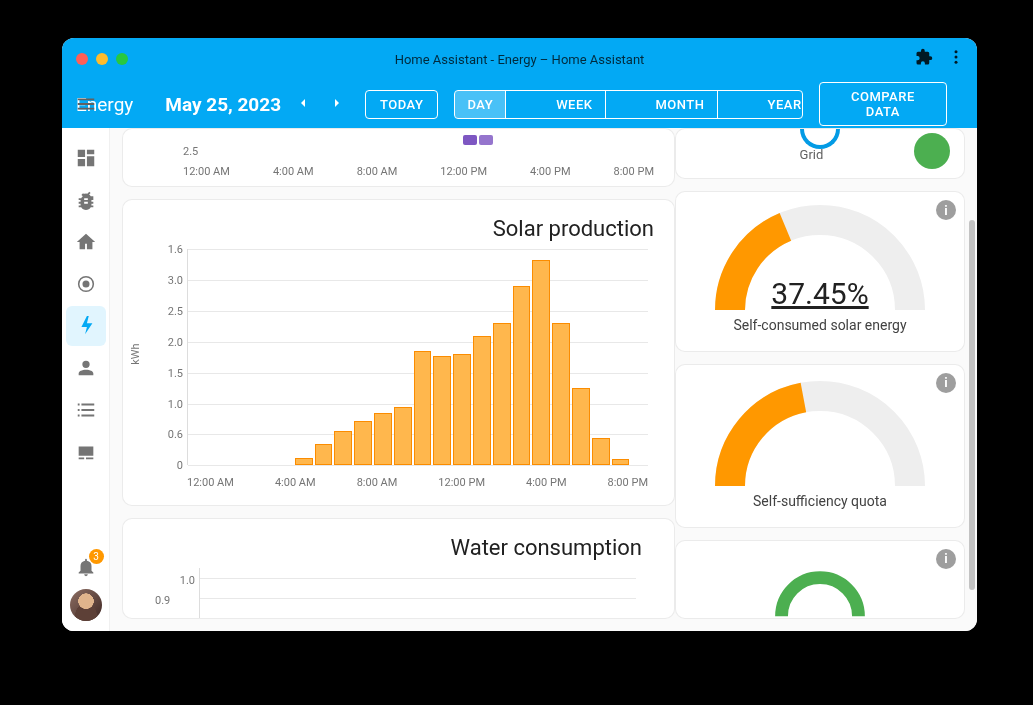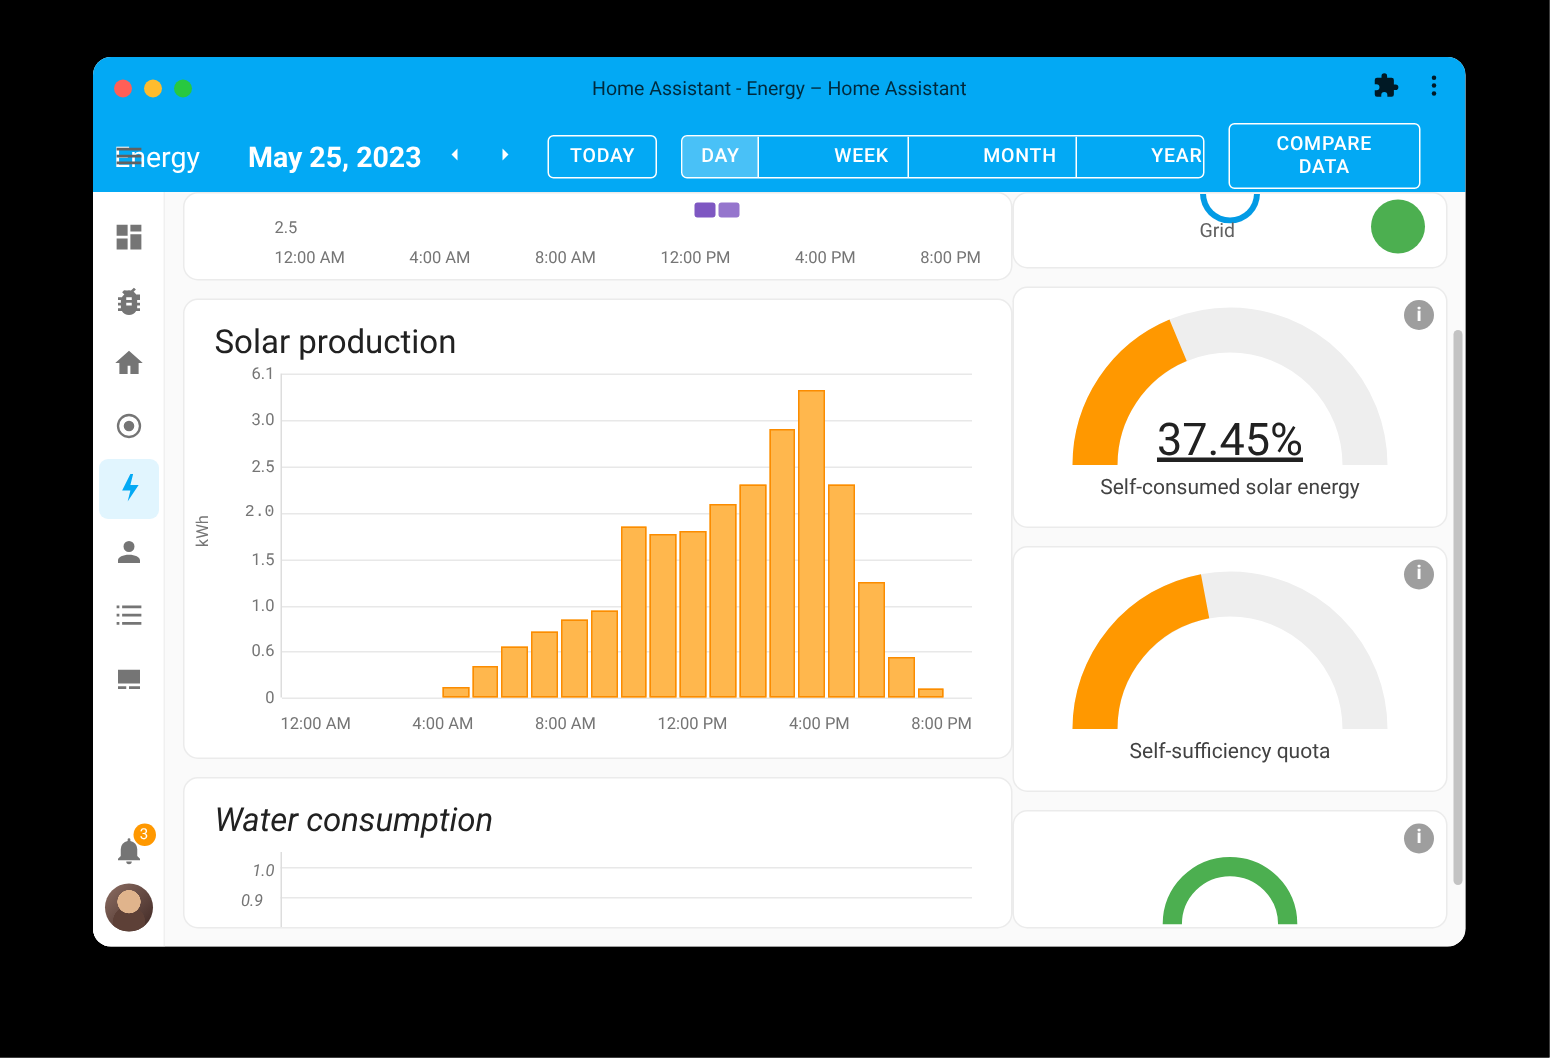--- a/index.html
+++ b/index.html
@@ -170,39 +170,39 @@
     display: flex; align-items: center; justify-content: center;
     font-size: 13px; font-weight: bold;
     cursor: pointer;
   }
 
   .chart-card-top { height: 76px; overflow: hidden; padding: 0 16px; }
   .chart-card-top .axis-x { position: absolute; bottom: 8px; left: 60px; right: 20px; display: flex; justify-content: space-between; font-size: 11px; color: #757575; }
   .chart-card-top .ylabel { position: absolute; bottom: 28px; left: 60px; font-size: 11px; color: #757575; }
 
   .chart-card { padding: 16px 20px; }
-  .chart-title { font-size: 22px; font-weight: 400; color: #212121; margin-bottom: 8px; }
+  .chart-title { font-size: 22px; font-weight: 400; color: #212121; margin-bottom: 8px; text-align: right; }
   .chart-area { position: relative; height: 240px; }
   .chart-y-label { position: absolute; left: -8px; top: 50%; transform: rotate(-90deg) translateX(50%); transform-origin: left; font-size: 11px; color: #757575; }
   .chart-grid {
     position: absolute; left: 44px; right: 6px; top: 0; bottom: 24px;
     border-left: 1px solid #ddd;
   }
   .gridline { position: absolute; left: 0; right: 0; border-top: 1px solid #e8e8e8; }
   .ytick { position: absolute; left: 10px; transform: translateY(-50%); font-size: 11px; color: #757575; width: 30px; text-align: right; }
   .xaxis { position: absolute; left: 44px; right: 6px; bottom: 0; display: flex; justify-content: space-between; font-size: 11px; color: #757575; }
   .bars { position: absolute; left: 44px; right: 6px; top: 0; bottom: 24px; display: flex; align-items: flex-end; }
   .bar {
     flex: 1;
     margin: 0 1px;
     background: #ffb74d;
     border: 1px solid #fb8c00;
   }
 
-  .water-card { padding: 16px 20px; height: 120px; overflow: hidden; font-style: italic; }
+  .water-card { padding: 16px 32px; height: 120px; overflow: hidden; }
 
   .grid-label { text-align:center; font-size: 13px; color:#616161; padding-bottom:10px; }
   .donut-top { height: 60px; overflow:hidden; position:relative; }
 
   .gauge-card { height: 186px; display:flex; flex-direction:column; align-items:center; justify-content:flex-end; padding-bottom:18px; }
   .gauge-card.tall { height: 190px; }
   .gauge-card.partial { height: 90px; overflow:hidden; padding-bottom:0; justify-content:flex-start; padding-top:18px;}
   .gauge-svg { width: 230px; height: 120px; }
   .gauge-val { font-size: 30px; color:#212121;text-decoration:underline; }
   .gauge-label { font-size: 14px; color:#424242; margin-top:2px; }
@@ -362,24 +362,24 @@
                   <div class="gridline" style="top: 92.5714px;"></div>
                   <div class="gridline" style="top: 61.7143px;"></div>
                   <div class="gridline" style="top: 30.8571px;"></div>
                   <div class="gridline" style="top: 0px;"></div>
                 </div>
               <div id="solar-yticks">
                   <div class="ytick" style="top: 216px;">0</div>
                   <div class="ytick" style="top: 185.143px;">0.6</div>
                   <div class="ytick" style="top: 154.286px;">1.0</div>
                   <div class="ytick" style="top: 123.429px;">1.5</div>
-                  <div class="ytick" style="top: 92.5714px; font-family: Liberation Mono, monospace;">2.0</div>
+                  <div class="ytick" style="top: 92.5714px;">2.0</div>
                   <div class="ytick" style="top: 61.7143px;">2.5</div>
                   <div class="ytick" style="top: 30.8571px;">3.0</div>
-                  <div class="ytick" style="top: 0px;">6.1</div>
+                  <div class="ytick" style="top: 0px;">1.6</div>
                 </div>
               <div class="bars" id="solar-bars">
                   <div class="bar" style="height: 0px; border: none; background: transparent;"></div>
                   <div class="bar" style="height: 0px; border: none; background: transparent;"></div>
                   <div class="bar" style="height: 0px; border: none; background: transparent;"></div>
                   <div class="bar" style="height: 0px; border: none; background: transparent;"></div>
                   <div class="bar" style="height: 0px; border: none; background: transparent;"></div>
                   <div class="bar" style="height: 0px; border: none; background: transparent;"></div>
                   <div class="bar" style="height: 7.40571px;"></div>
                   <div class="bar" style="height: 21.6px;"></div>
@@ -408,21 +408,21 @@
                   <span>4:00 PM</span>
                   <span>8:00 PM</span>
                 </div>
             </div>
           </div>
 
           <div class="card water-card">
             <div class="chart-title">Water consumption</div>
             <div style="position:relative; height:50px;">
               <div style="position:absolute; left:10px; top:6px; font-size:11px; color:#757575; text-align:right; width:30px;">1.0</div>
-              <div style="position:absolute; left:10px; top:26px; font-size:11px; color:#757575; text-align:center; width:30px;">0.9</div>
+              <div style="position:absolute; left:0; top:26px; font-size:11px; color:#757575; text-align:left; width:30px;">0.9</div>
               <div style="position:absolute; left:44px; right:6px; top:10px; border-top:1px solid #e8e8e8;"></div>
               <div style="position:absolute; left:44px; right:6px; top:30px; border-top:1px solid #e8e8e8;"></div>
               <div style="position:absolute; left:44px; top:0; bottom:0; border-left:1px solid #ddd;"></div>
             </div>
           </div>
         </div>
 
         <div class="right-col">
 
           <div class="card donut-top">

